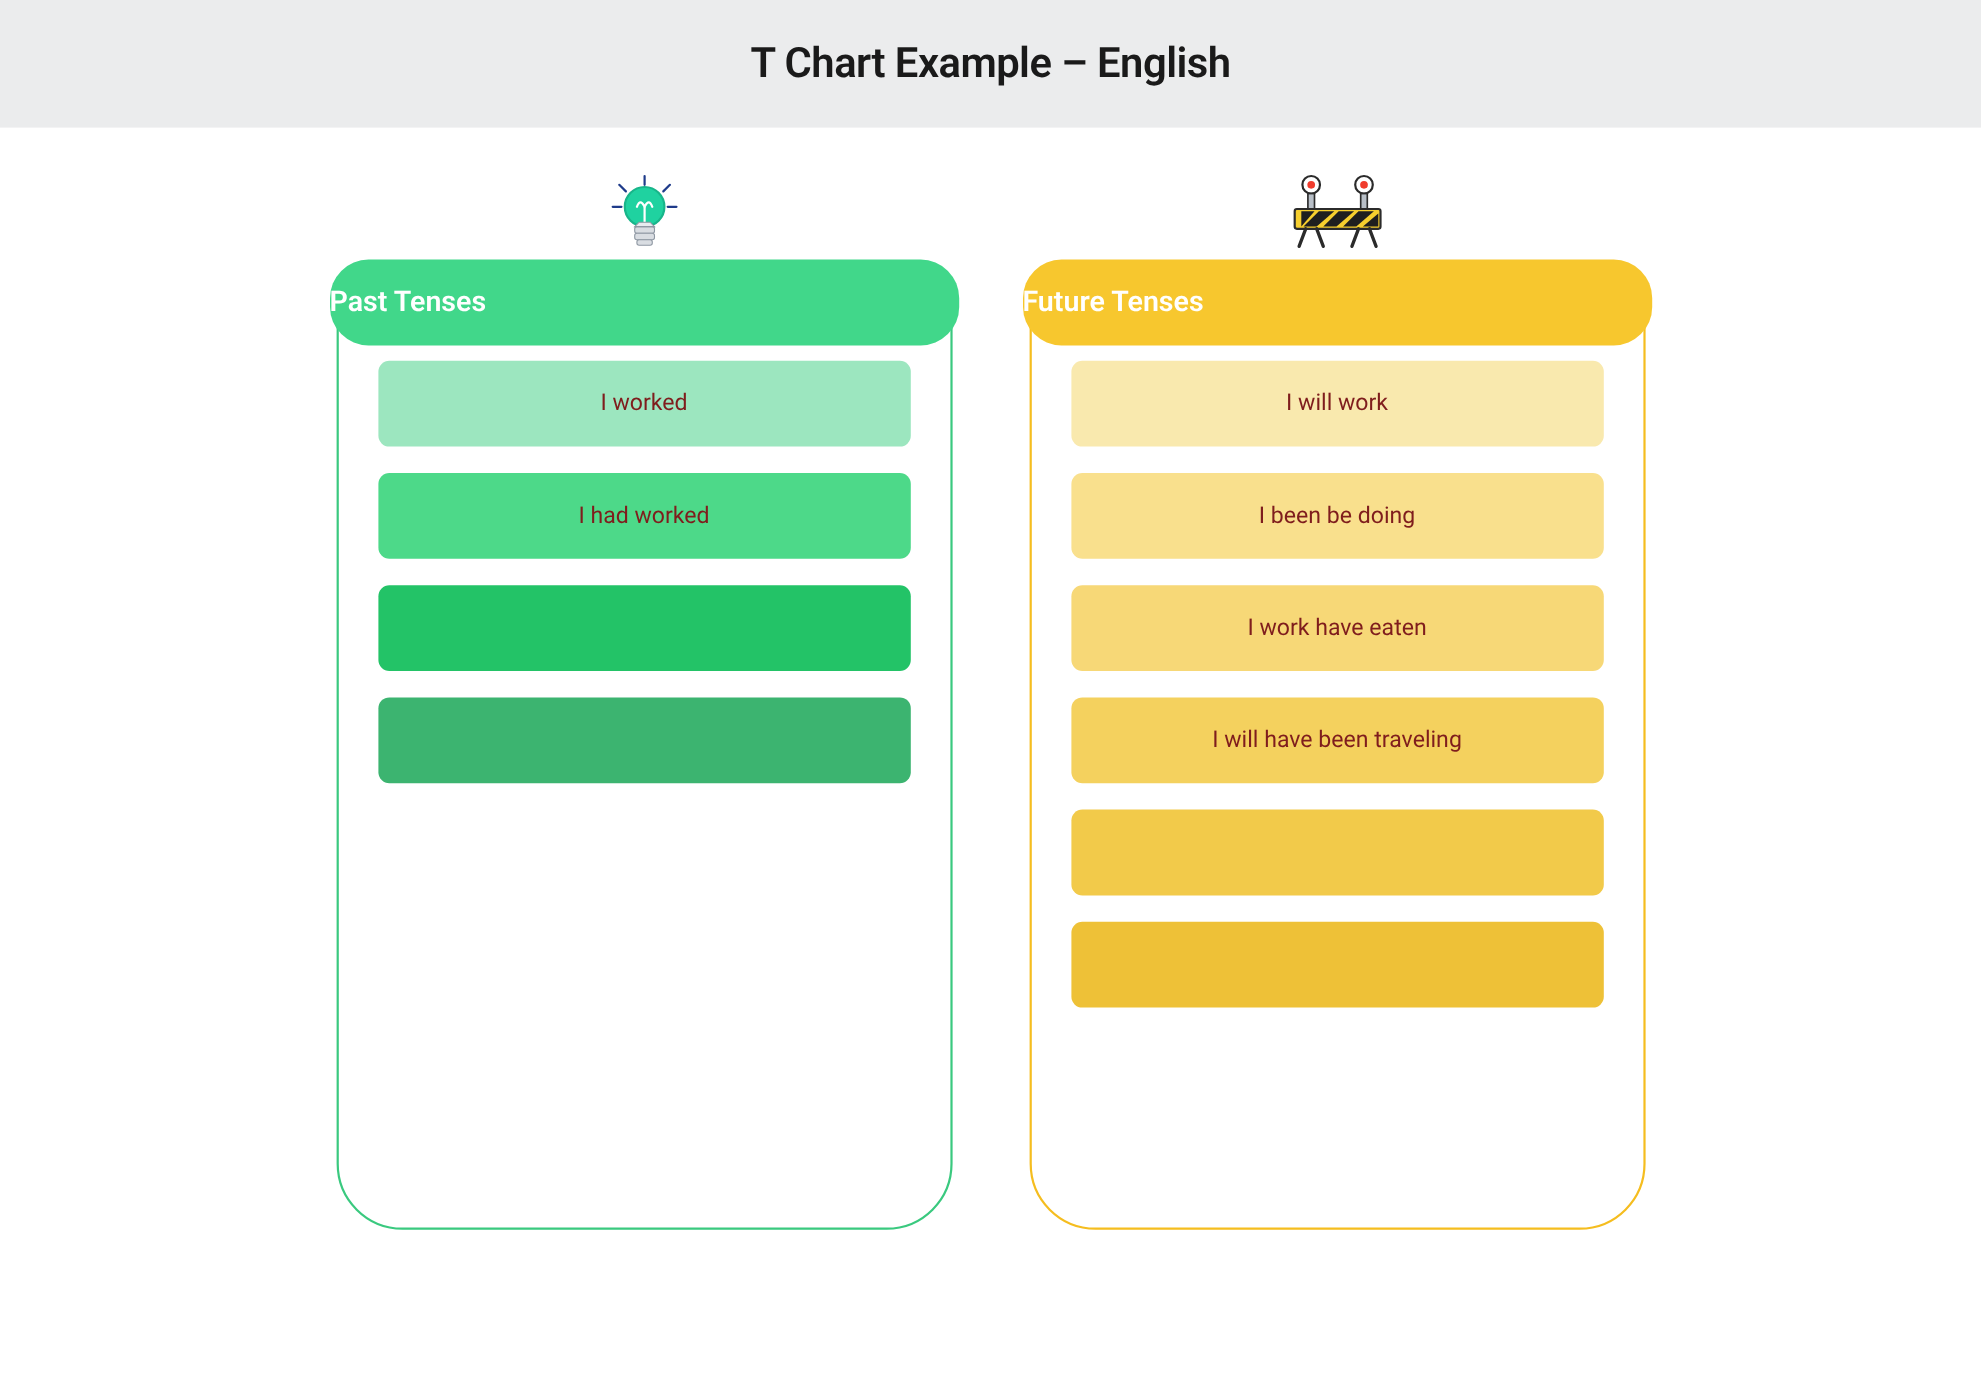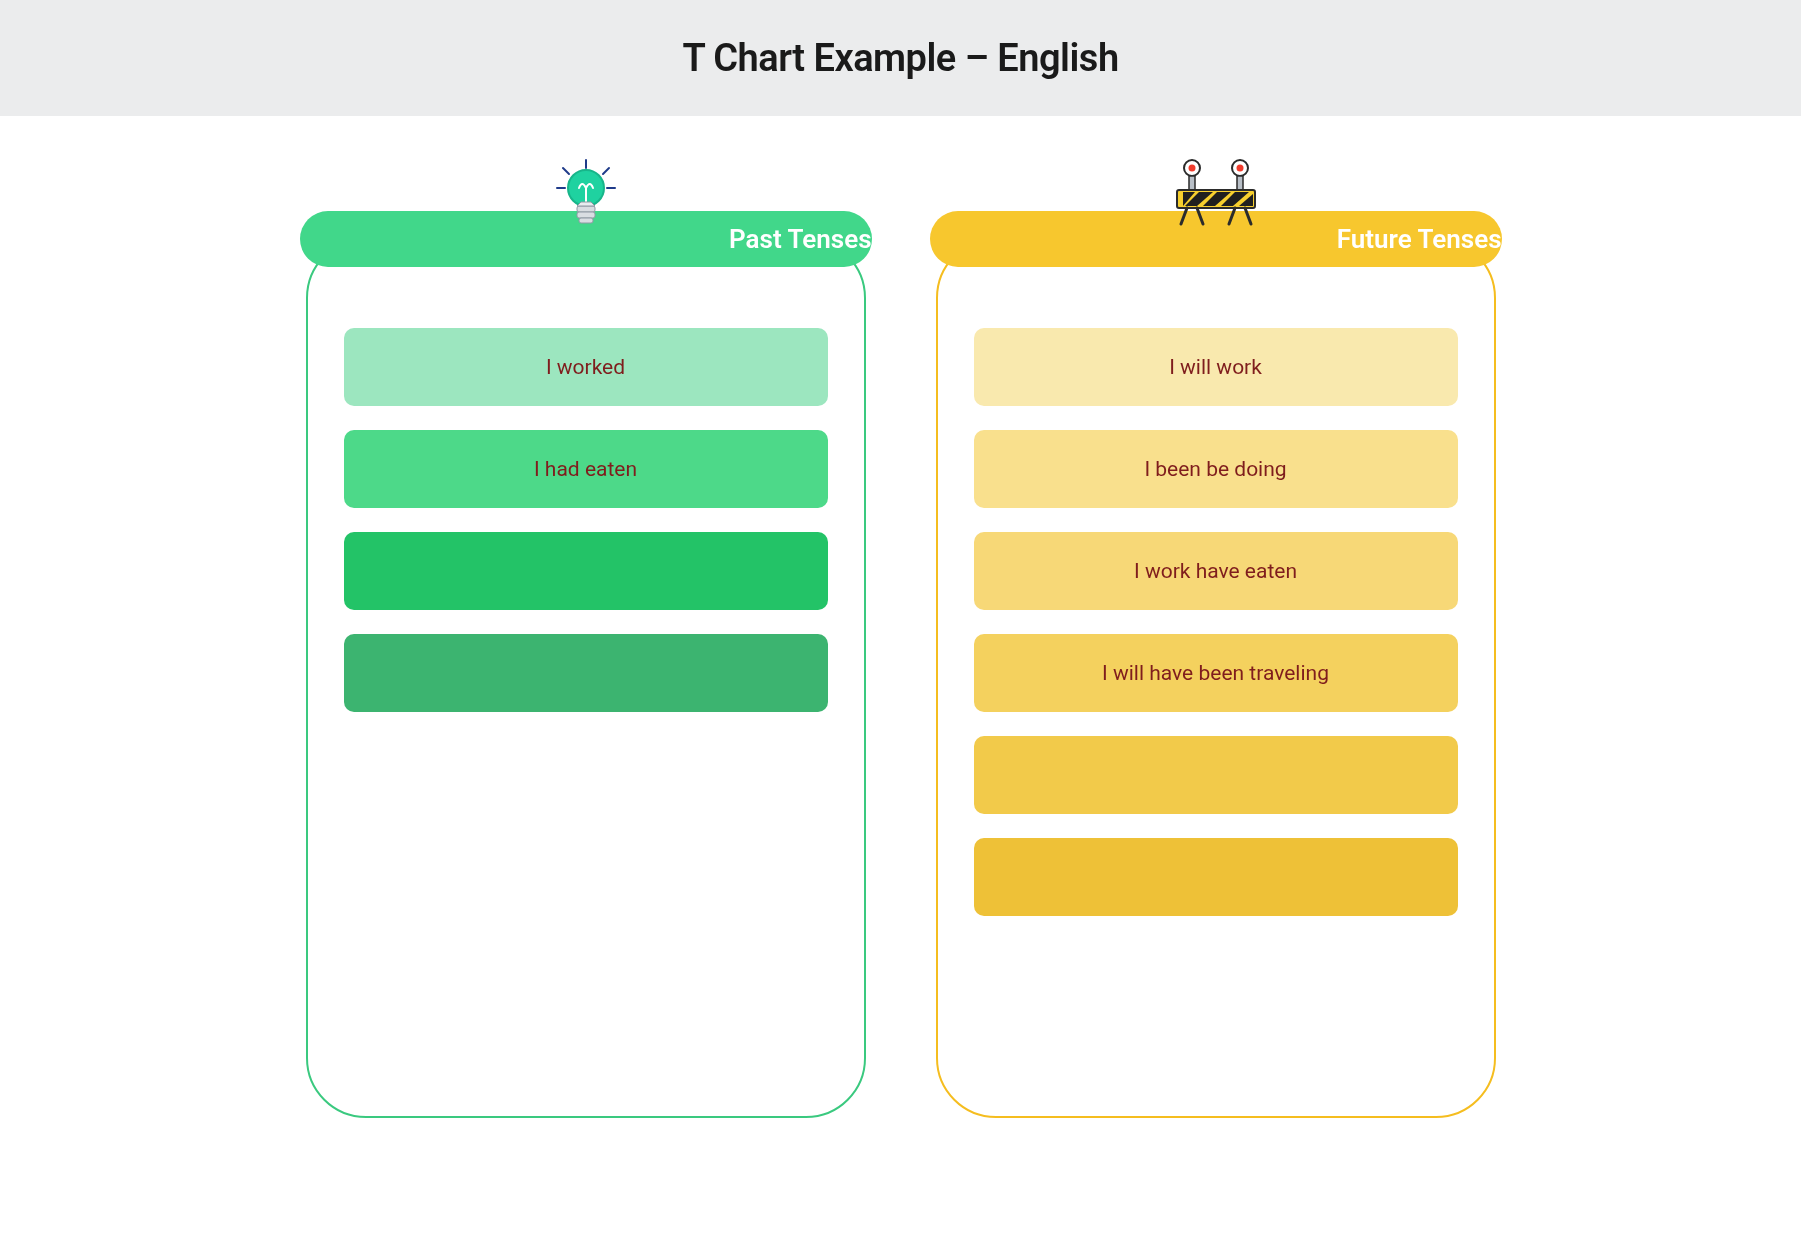--- a/index.html
+++ b/index.html
@@ -47,28 +47,28 @@
     }
     .column-left .column-body {
       border-color: #3ac97f;
     }
     .column-right .column-body {
       border-color: #f5bd1f;
       text-align: center;
     }
     .column-header {
       position: absolute;
-      top: 5px;
+      top: 30px;
       left: -6px;
       right: -6px;
-      height: 56px;
+      height: 78px;
       border-radius: 35px;
       display: flex;
       align-items: center;
-      justify-content: flex-end;
+      justify-content: flex-start;
       z-index: 2;
     }
     .column-left .column-header {
       background: #41d78a;
     }
     .column-right .column-header {
       background: #f7c72e;
     }
     .column-header-label {
       color: #ffffff;
@@ -126,21 +126,21 @@
       </svg>
     </div>
     <div class="column-header">
       <span class="column-header-label">Past Tenses</span>
     </div>
     <div class="column-body">
       <div class="row-item" style="background:#9ce6bf">
           <span>I worked</span>
         </div>
       <div class="row-item" style="background:#4dd989">
-          <span>I had eaten</span>
+          <span>I had worked</span>
         </div>
       <div class="row-item" style="background:#23c367">
           <span></span>
         </div>
       <div class="row-item" style="background:#3cb470">
           <span></span>
         </div>
     </div>
   </div>
 

